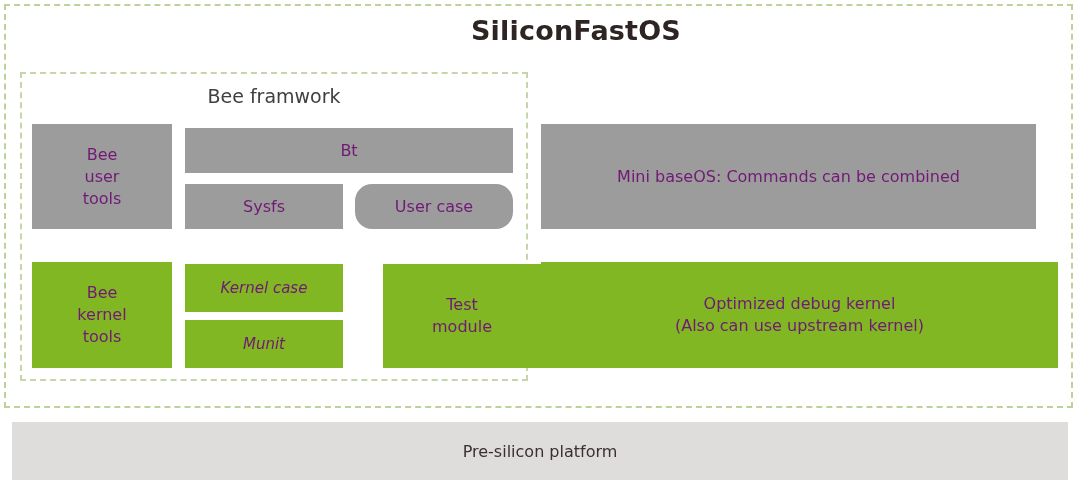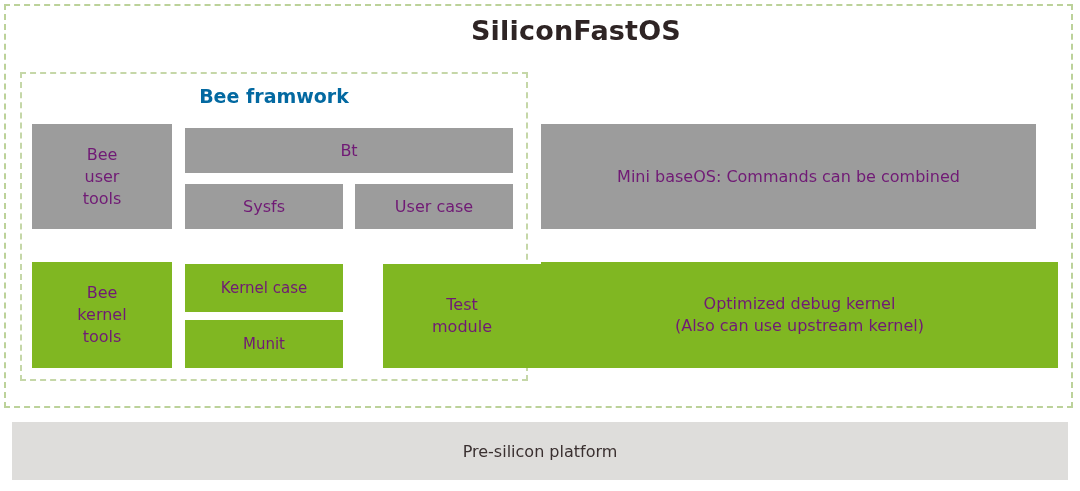--- a/index.html
+++ b/index.html
@@ -55,52 +55,52 @@
     line-height: 34px;
     padding-left: 36px;
   }
   .framework-title {
     position: absolute;
     left: 20px;
     top: 84px;
     width: 508px;
     text-align: center;
     font-size: 19px;
-    font-weight: bold;
-    color: #0369a1;
+    font-weight: normal;
+    color: #404040;
     line-height: 24px;
   }
 
   
   .block {
     position: absolute;
     box-sizing: border-box;
     display: flex;
     align-items: center;
     justify-content: center;
     text-align: center;
     color: #701a75;
     font-size: 16px;
     line-height: 22px;
     padding: 2px 6px;
     white-space: pre-line;
   }
   .block.gray  { background: #9c9c9c; }
   .block.green { background: #80b722; }
 
-  .block.small { font-size: 15px; }
+  .block.small { font-size: 15px; font-style: italic; }
 
   
   .b-bee-user-tools   { left: 32px;  top: 124px; width: 140px; height: 105px; }
   .b-bee-kernel-tools { left: 32px;  top: 262px; width: 140px; height: 106px; }
 
   
   .b-bt        { left: 185px; top: 128px; width: 328px; height: 45px; }
   .b-sysfs     { left: 185px; top: 184px; width: 158px; height: 45px; }
-  .b-usercase  { left: 355px; top: 184px; width: 158px; height: 45px; }
+  .b-usercase  { left: 355px; top: 184px; width: 158px; height: 45px; border-radius: 17px; }
   .b-kernelcase{ left: 185px; top: 264px; width: 158px; height: 48px; }
   .b-munit     { left: 185px; top: 320px; width: 158px; height: 48px; }
   .b-testmodule{ left: 355px; top: 264px; width: 158px; height: 104px; margin-left: 28px; }
 
   
   .b-minibaseos  { left: 541px; top: 124px; width: 495px; height: 105px; }
   .b-debugkernel { left: 541px; top: 262px; width: 517px; height: 106px; }
 
   
   .platform-bar {

